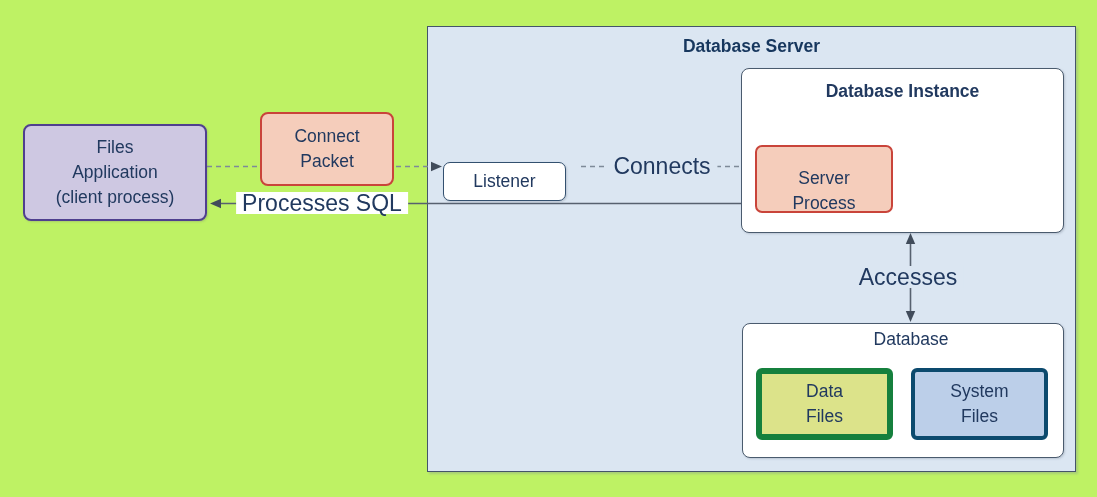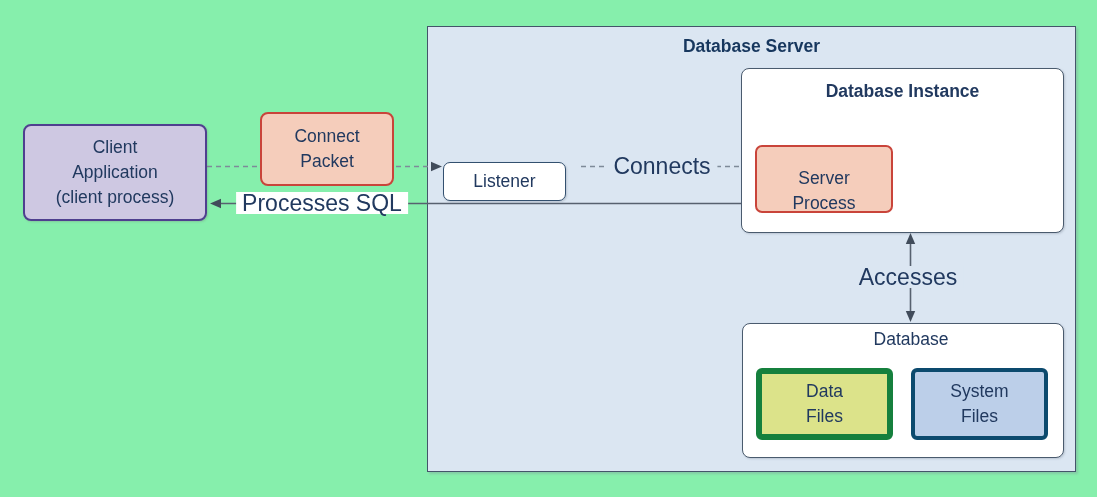--- a/index.html
+++ b/index.html
@@ -1,19 +1,19 @@
 <!DOCTYPE html>
 <html><head>
 <meta charset="utf-8">
 <style>
   html,body{margin:0;padding:0;background:#ffffff;}
   #canvas{
     position:relative;
     width:1097px;height:497px;
-    background:#86efac;
+    background:#bef264;
     font-family:"Liberation Sans","DejaVu Sans",sans-serif;
     color:#21395F;
     overflow:hidden;
   }
   .box{
     position:absolute;
     box-sizing:border-box;
     display:flex;
     align-items:center;
     justify-content:center;
@@ -133,21 +133,21 @@
     <line x1="219" y1="203.5" x2="744" y2="203.5" stroke="#57616F" stroke-width="1.6"></line>
     <polygon points="210,203.5 221,198.8 221,208.2" fill="#414C5B"></polygon>
     <polygon points="753,203.5 742,198.8 742,208.2" fill="#414C5B"></polygon>
 
     <line x1="910.5" y1="242" x2="910.5" y2="313" stroke="#57616F" stroke-width="1.6"></line>
     <polygon points="910.5,233 905.8,244 915.2,244" fill="#414C5B"></polygon>
     <polygon points="910.5,322 905.8,311 915.2,311" fill="#414C5B"></polygon>
   </svg>
 
   <div class="box client-app">
-    <div class="wrap-title">Client Application</div>
+    <div class="wrap-title">Files Application</div>
     <div>(client process)</div>
   </div>
 
   <div class="box connect-packet">
     <div class="wrap-label">Connect Packet</div>
   </div>
 
   <div class="box listener">
     <div>Listener</div>
   </div>

